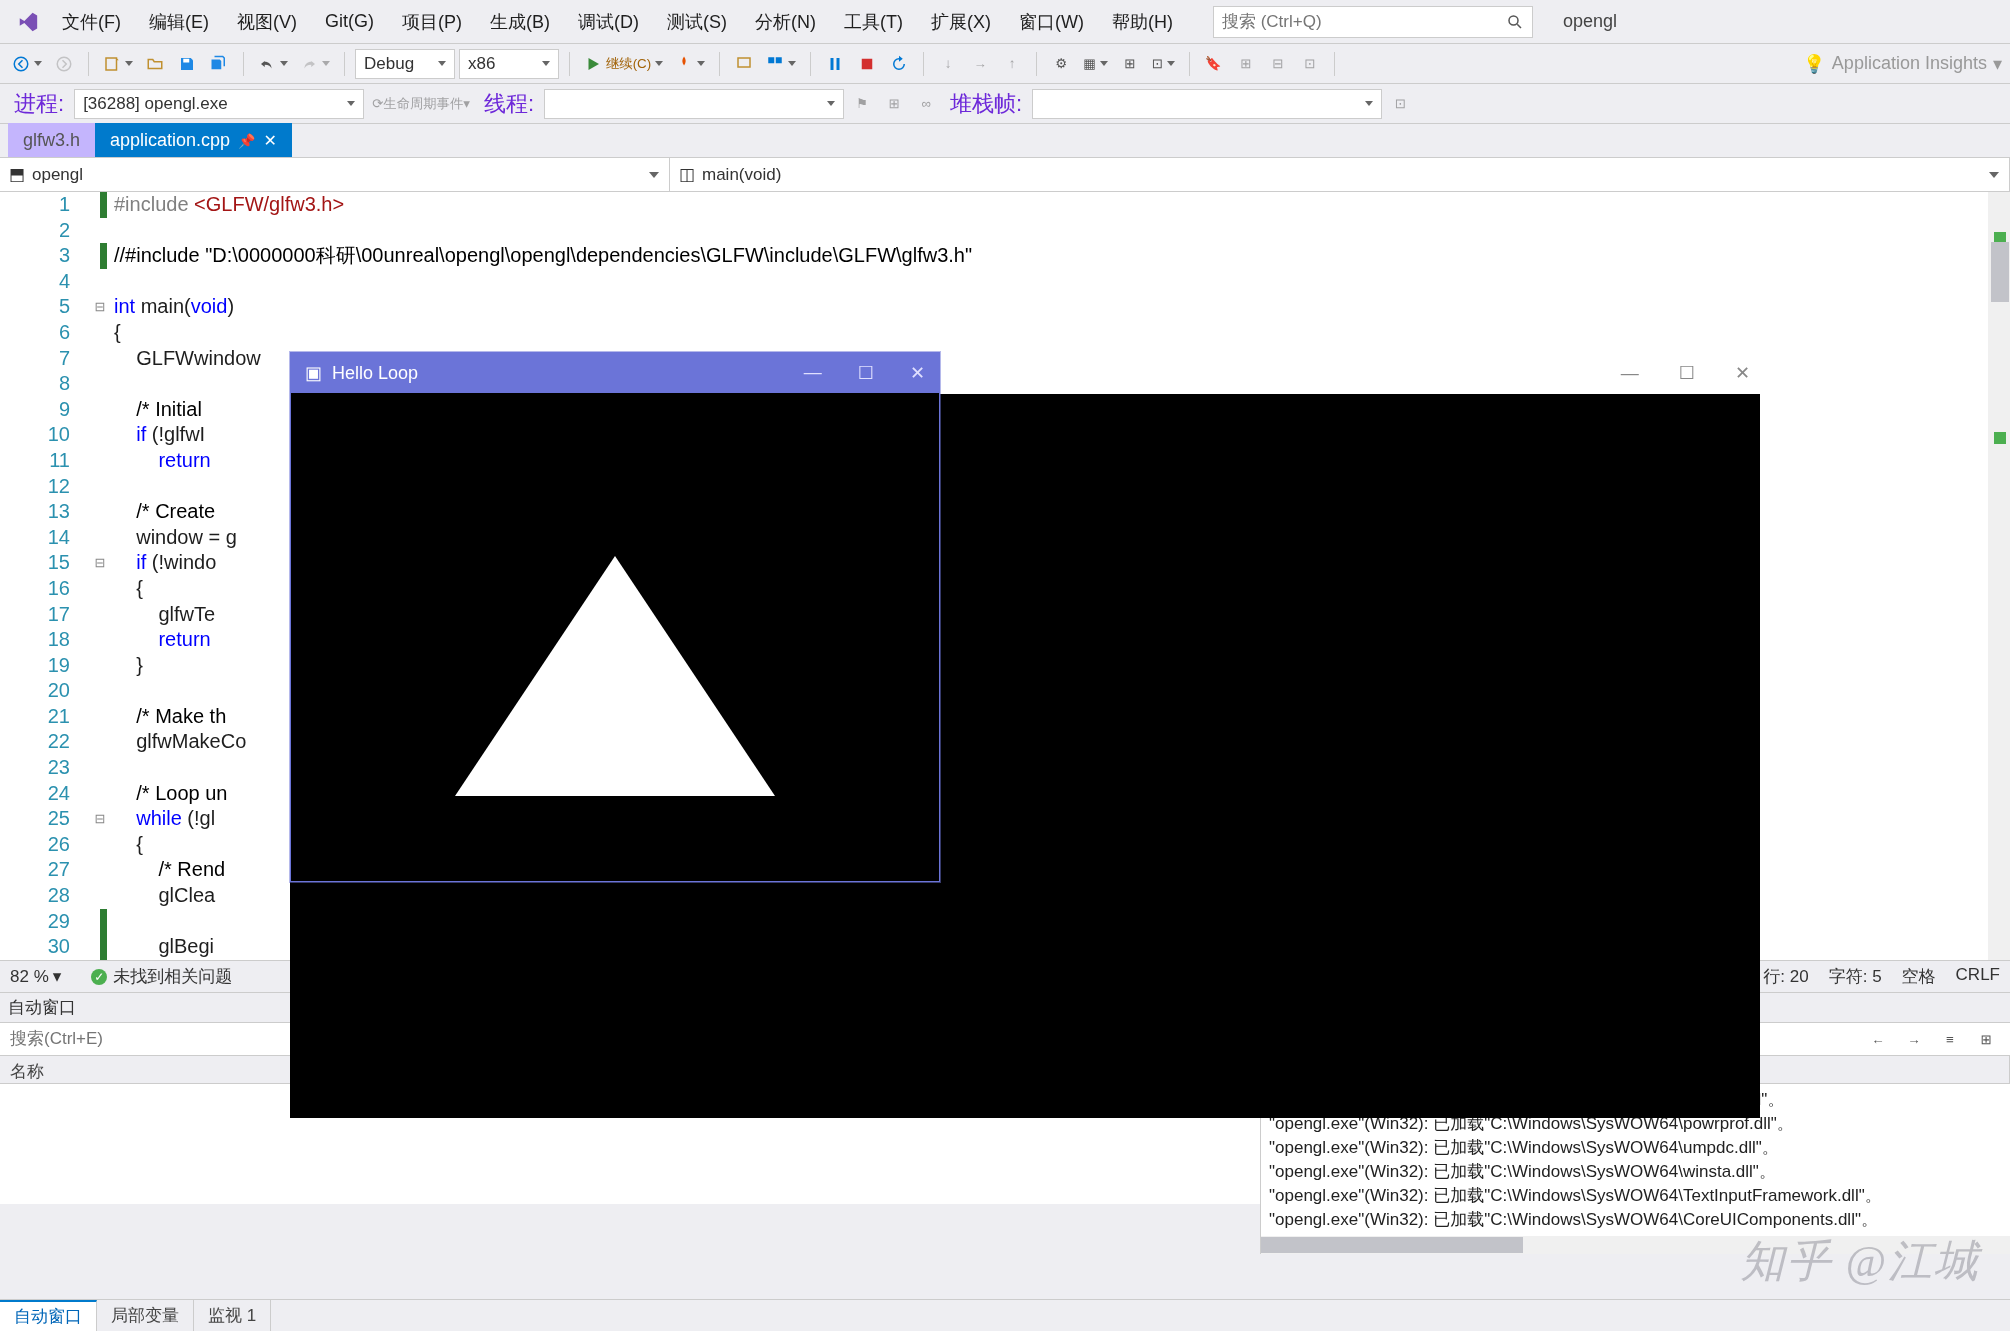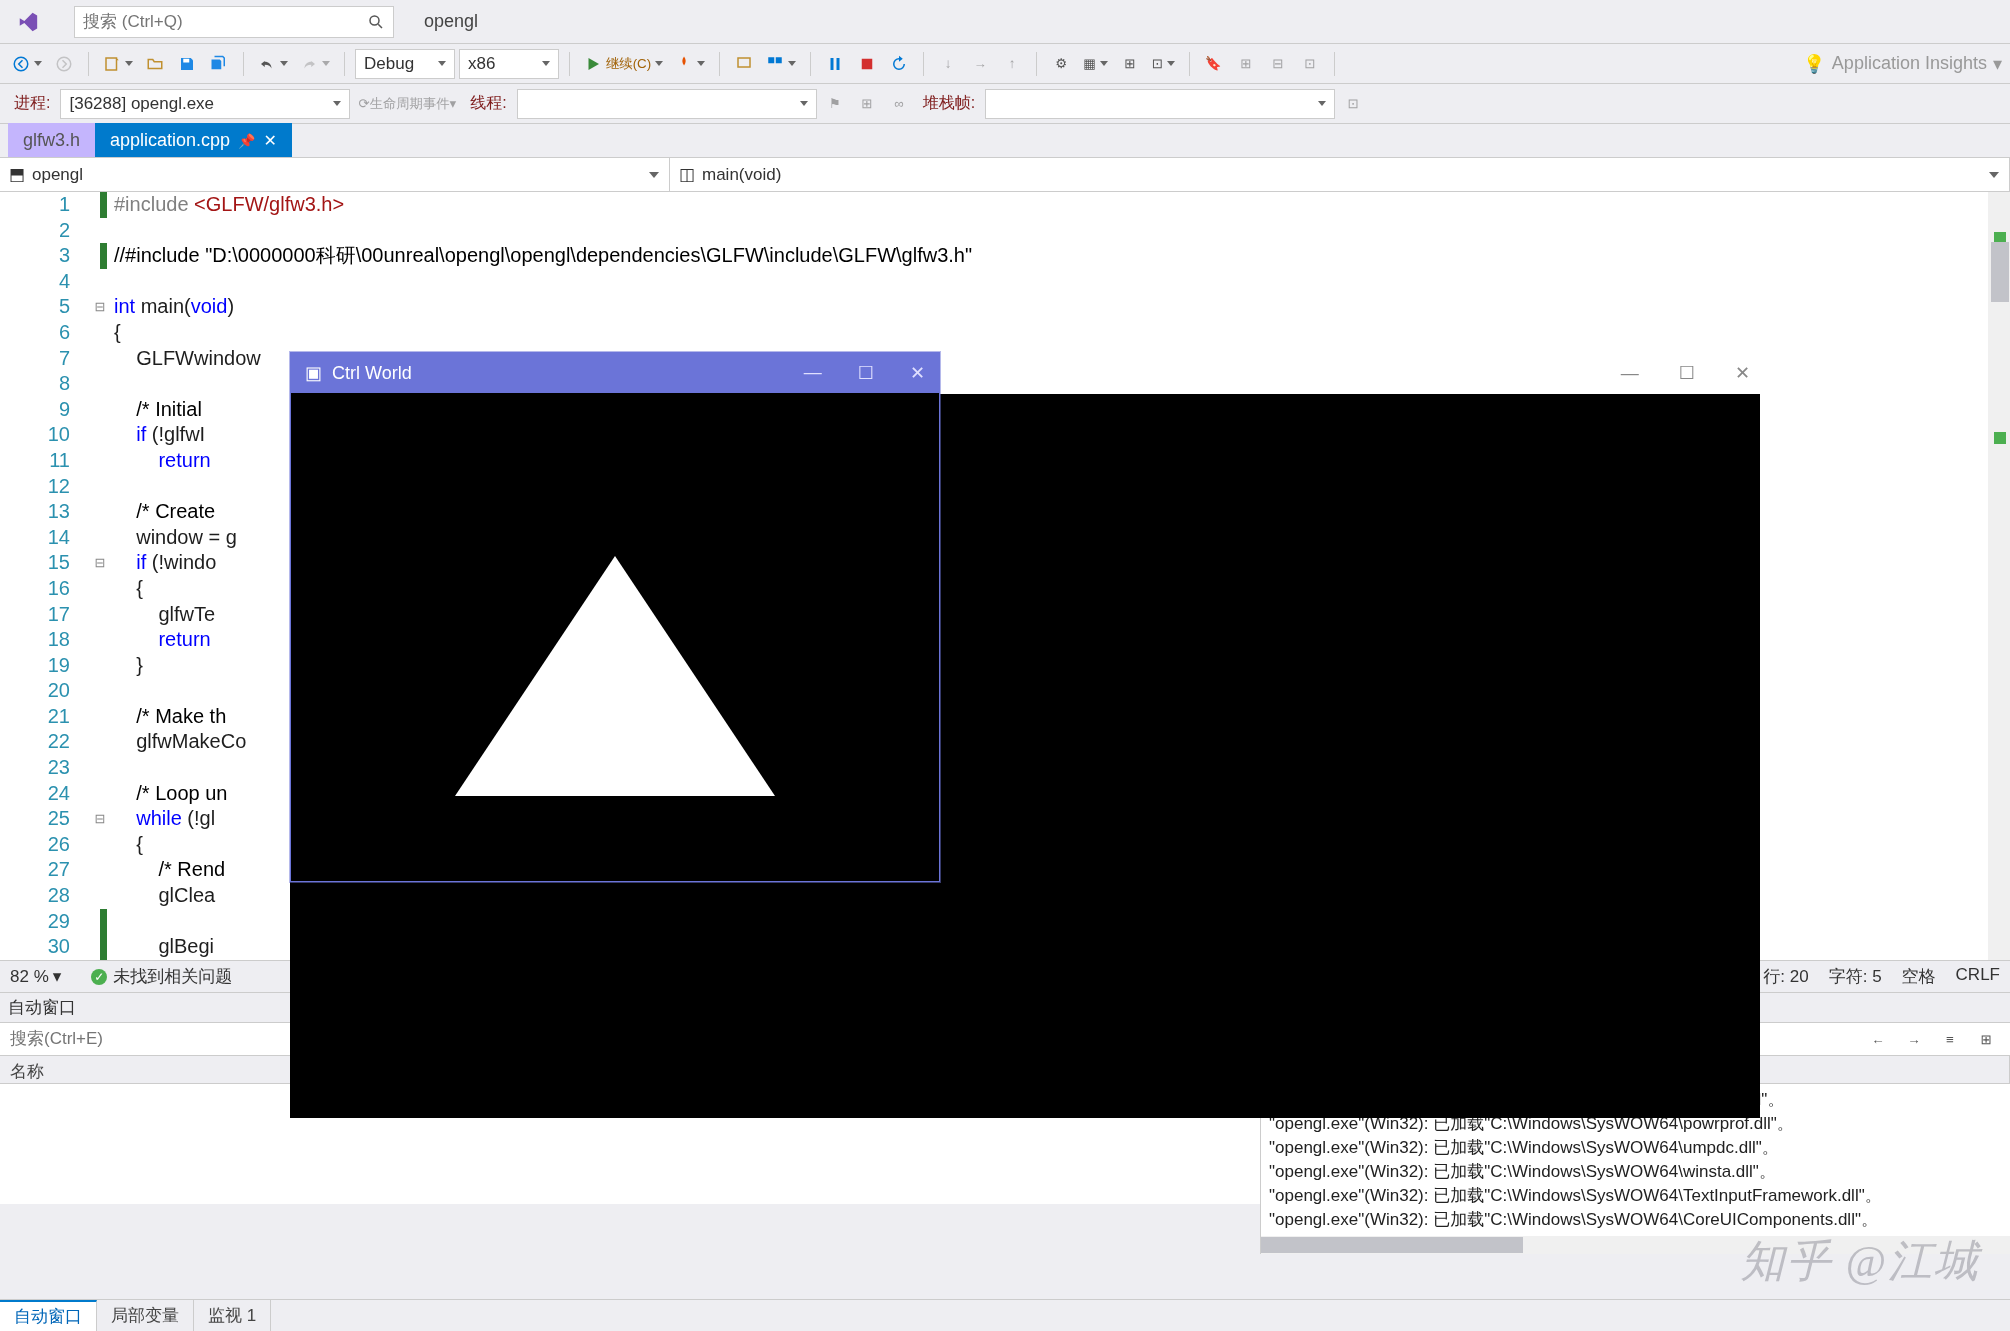--- a/index.html
+++ b/index.html
@@ -16,21 +16,21 @@
 .menu-bar .title { margin-left:30px; font-size:18px; color:#444; }
 
 
 .toolbar { height:40px; background:#eeeef2; display:flex; align-items:center; padding:0 8px; gap:4px; border-bottom:1px solid #ccc; font-size:17px; color:#444;}
 .toolbar .sep { width:1px; height:24px; background:#ccc; margin:0 6px; }
 .tbtn { min-width:28px; height:28px; display:flex; align-items:center; justify-content:center; padding:0 4px; background:transparent; border:none; color:#555;}
 .tbtn.dd::after { content:""; border-left:4px solid transparent; border-right:4px solid transparent; border-top:5px solid #666; margin-left:4px; }
 .tbtn svg { width:18px; height:18px; }
 .combo { height:30px; border:1px solid #ccc; background:#fff; display:flex; align-items:center; padding:0 26px 0 8px; position:relative; min-width:100px; font-size:17px; color:#333;}
 .combo::after { content:""; position:absolute; right:8px; border-left:4px solid transparent; border-right:4px solid transparent; border-top:5px solid #666; }
-.lbl { color:#7f1d1d; padding:0 6px; font-size:16px;}
+.lbl { color:#6d28d9; padding:0 6px; font-size:22px;}
 .ai-link { color:#999; margin-left:auto; display:flex; align-items:center; gap:6px; font-size:18px;}
 .disabled { opacity:.5; }
 
 
 .tab-strip { height:34px; background:#eeeef2; display:flex; align-items:flex-end; padding-left:8px; border-bottom:1px solid #ccc; }
 .tab { height:34px; padding:0 14px; display:flex; align-items:center; gap:8px; font-size:18px; border:1px solid transparent; border-bottom:none; background:#c4b5fd; color:#555;}
 .tab.inactive { }
 .tab.active { background:#007acc; color:#fff; }
 .tab .pin { font-size:14px; }
 .tab .x { font-size:16px; }
@@ -100,20 +100,35 @@
 </style>
 </head>
 <body>
 
 <div class="menu-bar">
   <div class="logo">
     <svg viewBox="0 0 24 24">
         <path fill="#7a4fb5" d="M17 2l5 3v14l-5 3-9-9-5 3V8l5 3 9-9z"></path>
       </svg>
   </div>
+  <div id="menu-items" style="display: flex;">
+      <div class="item">文件(F)</div>
+      <div class="item">编辑(E)</div>
+      <div class="item">视图(V)</div>
+      <div class="item">Git(G)</div>
+      <div class="item">项目(P)</div>
+      <div class="item">生成(B)</div>
+      <div class="item">调试(D)</div>
+      <div class="item">测试(S)</div>
+      <div class="item">分析(N)</div>
+      <div class="item">工具(T)</div>
+      <div class="item">扩展(X)</div>
+      <div class="item">窗口(W)</div>
+      <div class="item">帮助(H)</div>
+    </div>
   <div class="search">
     <input placeholder="搜索 (Ctrl+Q)" style="">
     <div class="search-btn">
       <svg viewBox="0 0 24 24" width="18" height="18">
           <circle cx="10" cy="10" r="6" fill="none" stroke="#555" stroke-width="2"></circle>
           <line x1="15" y1="15" x2="20" y2="20" stroke="#555" stroke-width="2"></line>
         </svg>
     </div>
   </div>
   <div class="title">opengl</div>
@@ -401,21 +416,21 @@
 <div class="runtime-bg">
   <div class="titlebar">
     <span>—</span>
     <span>☐</span>
     <span>✕</span>
   </div>
 </div>
 <div class="glfw-win">
   <div class="titlebar">
     <span>▣</span>
-    <span>Ctrl World</span>
+    <span>Hello Loop</span>
     <div class="wbtns">
       <span>—</span>
       <span>☐</span>
       <span>✕</span>
     </div>
   </div>
   <div class="canvas">
     <div class="triangle"></div>
   </div>
 </div>

